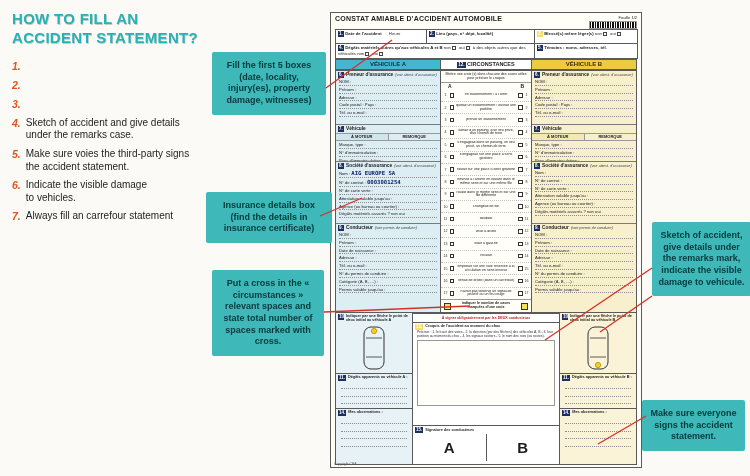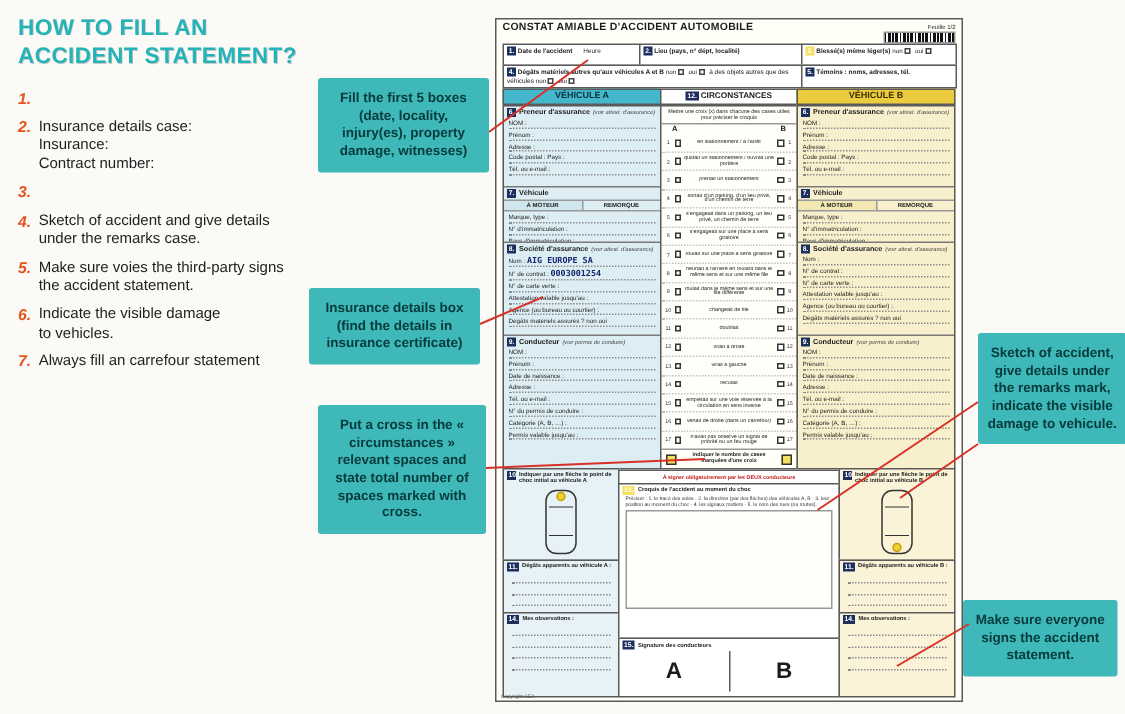--- a/index.html
+++ b/index.html
@@ -11,21 +11,21 @@
   .guide { position:absolute; left:12px; top:10px; width:198px; }
   .guide-title { color:#24b3b6; font-size:15px; font-weight:bold; line-height:1.25; white-space:pre-line; letter-spacing:.3px; text-shadow:.6px .6px 0 #c9c9c9; }
   .steps { list-style:none; margin-top:12px; }
   .step { display:flex; gap:5px; margin-bottom:6px; }
   .step-num { color:#e4531b; font-weight:bold; font-style:italic; font-size:10.5px; line-height:1.25; }
   .step-text { font-size:10px; color:#1e1e1e; line-height:1.26; white-space:pre-line; }
 
   
   .callout { position:absolute; background:#3eb8b9; color:#063a3b; font-size:9px; font-weight:bold; line-height:1.3; padding:8px 6px; text-align:center; border-radius:2px; z-index:4; }
   .c1 { left:212px; top:52px; width:114px; }
-  .c2 { left:206px; top:192px; width:114px; }
+  .c2 { left:206px; top:192px; width:126px; }
   .c3 { left:212px; top:270px; width:112px; }
   .c4 { left:652px; top:222px; width:99px; }
   .c5 { left:642px; top:400px; width:103px; }
 
   .connectors { position:absolute; left:0; top:0; width:750px; height:476px; z-index:5; pointer-events:none; }
 
   
   .form { position:absolute; left:330px; top:12px; width:312px; height:456px; background:#fffef7; border:1px solid #5a5a5a; z-index:1; color:#1c1c1c; }
   .badge { display:inline-block; background:#1d2f5e; color:#fff; font-weight:bold; font-size:4.5px; line-height:6px; min-width:6px; text-align:center; padding:0 1px; }
   .hl { background:#f6e060; }
@@ -111,23 +111,20 @@
     <h1 class="guide-title">HOW TO FILL AN
 ACCIDENT STATEMENT?</h1>
     <ol class="steps">
 
         <li class="step">
           <span class="step-num">1.</span>
         </li>
 
         <li class="step">
           <span class="step-num">2.</span>
-          <span class="step-text">Insurance details case:
-Insurance:
-Contract number:</span>
         </li>
 
         <li class="step">
           <span class="step-num">3.</span>
         </li>
 
         <li class="step">
           <span class="step-num">4.</span>
           <span class="step-text">Sketch of accident and give details
 under the remarks case.</span>

